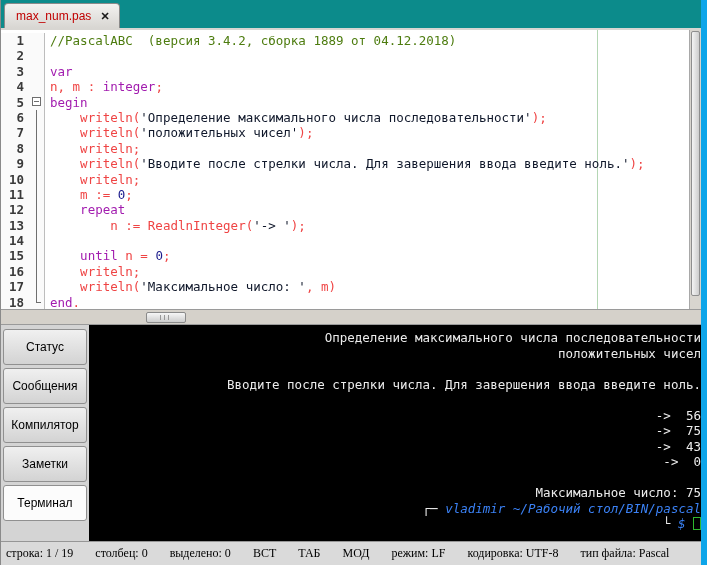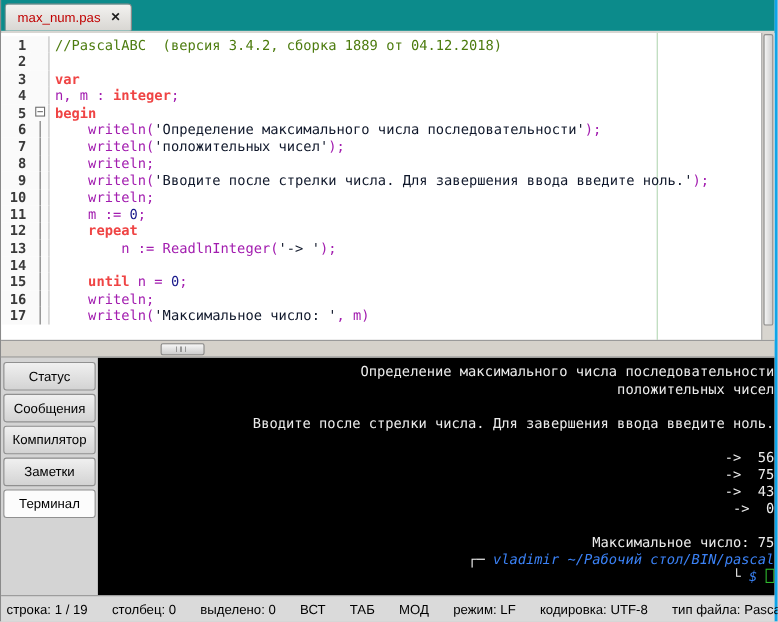--- a/index.html
+++ b/index.html
@@ -1,68 +1,68 @@
 <!DOCTYPE html>
 <html><head>
 <meta charset="utf-8">
 <style>
   * { box-sizing: border-box; margin: 0; padding: 0; }
   html,body { width:707px; height:565px; overflow:hidden; }
   body { font-family:"Liberation Sans", sans-serif; background:#d4d4d4; }
-  .window { width:707px; height:565px; display:flex; flex-direction:column; border-left:1px solid #8a8a8a; border-right:3px solid #0ea5e9; }
+  .window { width:707px; height:565px; display:flex; flex-direction:column; border-left:1px solid #8a8a8a; border-right:6px solid #0ea5e9; }
 
   
   .tabbar { flex:none; height:30px; background:#0c8b8b; display:flex; align-items:flex-end; padding-left:3px; border-bottom:2px solid #d8d6d2; }
   .tab { height:25px; background:linear-gradient(#f3f2f0,#d8d6d2); border:1px solid #8a8a8a; border-bottom:none; border-radius:4px 4px 0 0; display:flex; align-items:center; gap:9px; padding:0 9px 0 11px; }
   .tab-label { color:#c00000; font-size:12px; }
   .tab-close { color:#1a1a1a; font-size:11px; font-weight:bold; line-height:1; }
 
   
   .editor { flex:none; height:279px; background:#ffffff; position:relative; overflow:hidden;
             font-family:"DejaVu Sans Mono", monospace; font-size:12.5px; line-height:15.4px; }
   .long-marker { position:absolute; left:596px; top:0; bottom:0; width:1px; background:#b4d6b4; }
   #code-lines { position:relative; padding-top:3px; }
   .code-line { display:flex; height:15.4px; }
   .line-num { width:27px; flex:none; text-align:right; padding-right:4px; color:#3a3a3a; font-weight:bold; background:#fafafa; }
   .fold-margin { width:17px; flex:none; display:flex; justify-content:center; border-right:1px solid #bdbdbd; background:#fafafa; }
   .fold-box { width:9px; height:9px; border:1px solid #6e6e6e; background:#fff; margin-top:2px; position:relative; }
   .fold-box::after { content:''; position:absolute; left:1px; right:1px; top:3px; height:1px; background:#6e6e6e; }
   .fold-line { width:1px; height:100%; background:#6e6e6e; }
   .fold-corner { width:5px; height:8px; border-left:1px solid #6e6e6e; border-bottom:1px solid #6e6e6e; transform:translateX(2px); }
   .code-text { padding-left:5px; white-space:pre; color:#1a1a8c; }
-  .tok-def { color:#a21caf; }
-  .tok-kw  { color:#ef4444; font-weight:bold; }
+  .tok-def { color:#ef4444; }
+  .tok-kw  { color:#a21caf; font-weight:normal; }
   .tok-str { color:#0f172a; }
   .tok-com { color:#4d7c0f; }
   .tok-num { color:#1a1a8c; }
   .vscroll { position:absolute; right:0; top:0; bottom:0; width:12px; background:#d8d5cf; border-left:1px solid #a8a8a8; }
   .vthumb { position:absolute; left:1px; right:1px; top:1px; height:95%; background:linear-gradient(90deg,#f4f4f4,#cdcdcd); border:1px solid #8e8e8e; border-radius:2px; }
 
   
   .hscroll { flex:none; height:16px; background:#d5d1ca; border-top:1px solid #9a9a9a; border-bottom:1px solid #9a9a9a; position:relative; }
   .hthumb { position:absolute; left:145px; top:2px; width:40px; height:11px; background:linear-gradient(#f6f6f6,#cdcdcd); border:1px solid #8a8a8a; border-radius:2px; }
   .hthumb::after { content:''; position:absolute; top:2px; bottom:2px; left:50%; width:11px; transform:translateX(-6px);
                    background:repeating-linear-gradient(90deg,#979797 0 1px,transparent 1px 4px); }
 
   
   .bottom { flex:none; height:216px; display:flex; background:#d4d4d4; }
   .side-tabs { width:88px; flex:none; padding:4px 2px 0 2px; display:flex; flex-direction:column; gap:3px; }
-  .side-tab { height:26px; flex:none; border:1px solid #909090; border-radius:3px; background:linear-gradient(#f0f0f0,#d3d3d3);
+  .side-tab { height:36px; flex:none; border:1px solid #909090; border-radius:3px; background:linear-gradient(#f0f0f0,#d3d3d3);
               font-size:12px; color:#000; display:flex; align-items:center; justify-content:center; }
   .side-tab.active { background:#fcfcfc; }
   .terminal { flex:1; background:#000000; color:#ececec; overflow:hidden; padding:5px 0 0 6px;
               font-family:"DejaVu Sans Mono", monospace; font-size:12.5px; line-height:15.5px; }
   .term-line { height:15.5px; white-space:pre;text-align:right; }
   .tw { color:#ececec; }
   .tg { color:#3b82f6;font-style:italic; }
   .cursor { display:inline-block; width:8px; height:13px; border:1px solid #2eb82e; vertical-align:-2px; }
 
   
   .statusbar { flex:none; height:24px; background:#dadada; border-top:1px solid #969696; display:flex; align-items:center; font-size:12px; color:#000; padding-left:5px; }
-  .status-item { padding:0 11px 0 0; margin-right:11px; white-space:nowrap; }
+  .status-item { padding:0 11px 0 0; margin-right:11px; white-space:nowrap;font-family:Liberation Serif, serif; }
 </style>
 </head>
 <body>
 
 <div class="window">
 
   <div class="tabbar">
     <div class="tab">
       <span class="tab-label">max_num.pas</span>
       <span class="tab-close">✕</span>
@@ -174,20 +174,27 @@
             <div class="fold-line"></div>
           </div>
           <div class="code-text"><span class="tok-def">    writeln;</span></div>
         </div>
         <div class="code-line">
           <div class="line-num">17</div>
           <div class="fold-margin">
             <div class="fold-line"></div>
           </div>
           <div class="code-text"><span class="tok-def">    writeln(</span><span class="tok-str">'Максимальное число: '</span><span class="tok-def">, m)</span></div>
+        </div>
+        <div class="code-line">
+          <div class="line-num">18</div>
+          <div class="fold-margin">
+            <div class="fold-corner"></div>
+          </div>
+          <div class="code-text"><span class="tok-kw">end</span><span class="tok-def">.</span></div>
         </div>
       </div>
     <div class="vscroll">
       <div class="vthumb"></div>
     </div>
   </div>
 
   <div class="hscroll">
     <div class="hthumb"></div>
   </div>

